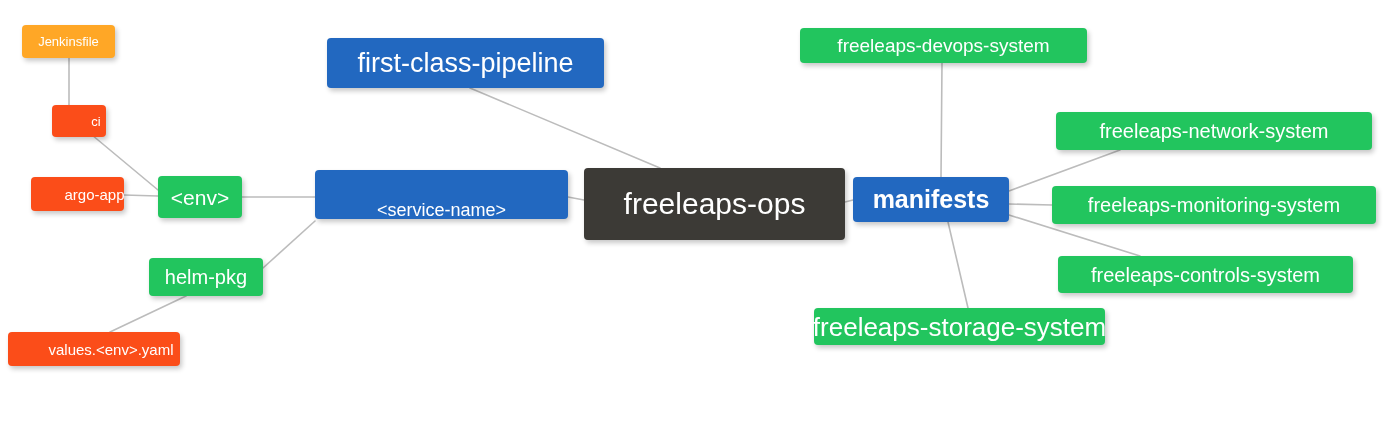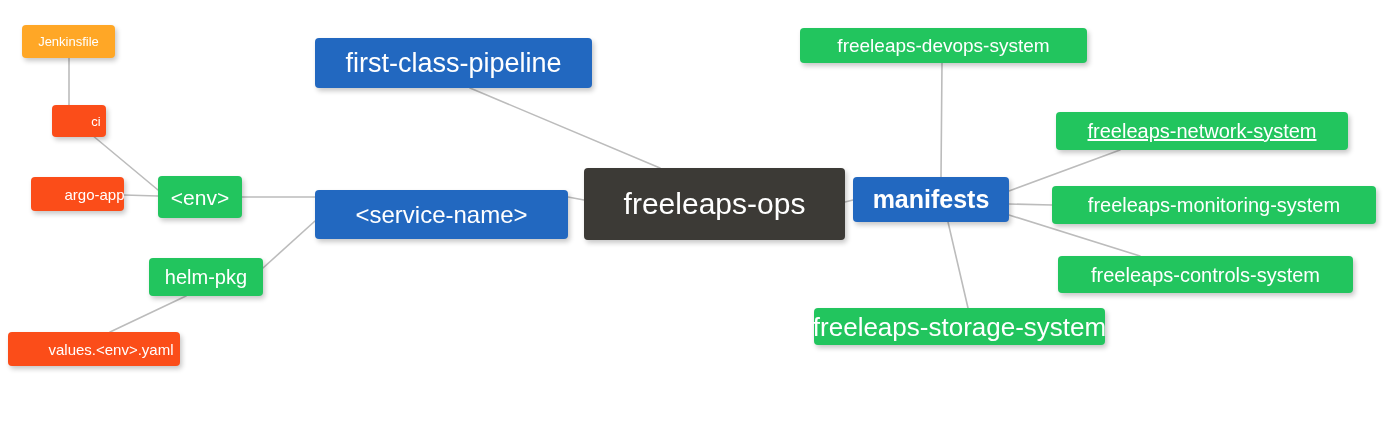--- a/index.html
+++ b/index.html
@@ -84,36 +84,36 @@
       </div>
       <div class="node n-green" style="left: 158px; top: 176px; width: 84px; height: 42px; font-size: 21px;">
         <span class="node-label">&lt;env&gt;</span>
       </div>
       <div class="node n-green" style="left: 149px; top: 258px; width: 114px; height: 38px; font-size: 20px;">
         <span class="node-label">helm-pkg</span>
       </div>
       <div class="node n-red" style="left: 8px; top: 332px; width: 172px; height: 34px; font-size: 15px; text-align: right;">
         <span class="node-label">values.&lt;env&gt;.yaml</span>
       </div>
-      <div class="node n-blue" style="left: 315px; top: 38px; width: 277px; height: 50px; font-size: 27px;">
+      <div class="node n-blue" style="left: 327px; top: 38px; width: 277px; height: 50px; font-size: 27px;">
         <span class="node-label">first-class-pipeline</span>
       </div>
-      <div class="node n-blue" style="left: 315px; top: 190px; width: 253px; height: 49px; font-size: 24px;">
+      <div class="node n-blue" style="left: 315px; top: 170px; width: 253px; height: 49px; font-size: 18px; align-items: flex-end;">
         <span class="node-label">&lt;service-name&gt;</span>
       </div>
       <div class="node n-root" style="left: 584px; top: 168px; width: 261px; height: 72px; font-size: 30px;">
         <span class="node-label">freeleaps-ops</span>
       </div>
       <div class="node n-blue" style="left: 853px; top: 177px; width: 156px; height: 45px; font-size: 25px; font-weight: bold;">
         <span class="node-label">manifests</span>
       </div>
       <div class="node n-green" style="left: 800px; top: 28px; width: 287px; height: 35px; font-size: 19px;">
         <span class="node-label">freeleaps-devops-system</span>
       </div>
-      <div class="node n-green" style="left: 1056px; top: 112px; width: 292px; height: 38px; font-size: 20px; text-decoration: underline;">
+      <div class="node n-green" style="left: 1056px; top: 112px; width: 316px; height: 38px; font-size: 20px;">
         <span class="node-label">freeleaps-network-system</span>
       </div>
       <div class="node n-green" style="left: 1052px; top: 186px; width: 324px; height: 38px; font-size: 20px;">
         <span class="node-label">freeleaps-monitoring-system</span>
       </div>
       <div class="node n-green" style="left: 1058px; top: 256px; width: 295px; height: 37px; font-size: 20px;">
         <span class="node-label">freeleaps-controls-system</span>
       </div>
       <div class="node n-green" style="left: 814px; top: 308px; width: 291px; height: 37px; font-size: 26px;">
         <span class="node-label">freeleaps-storage-system</span>

